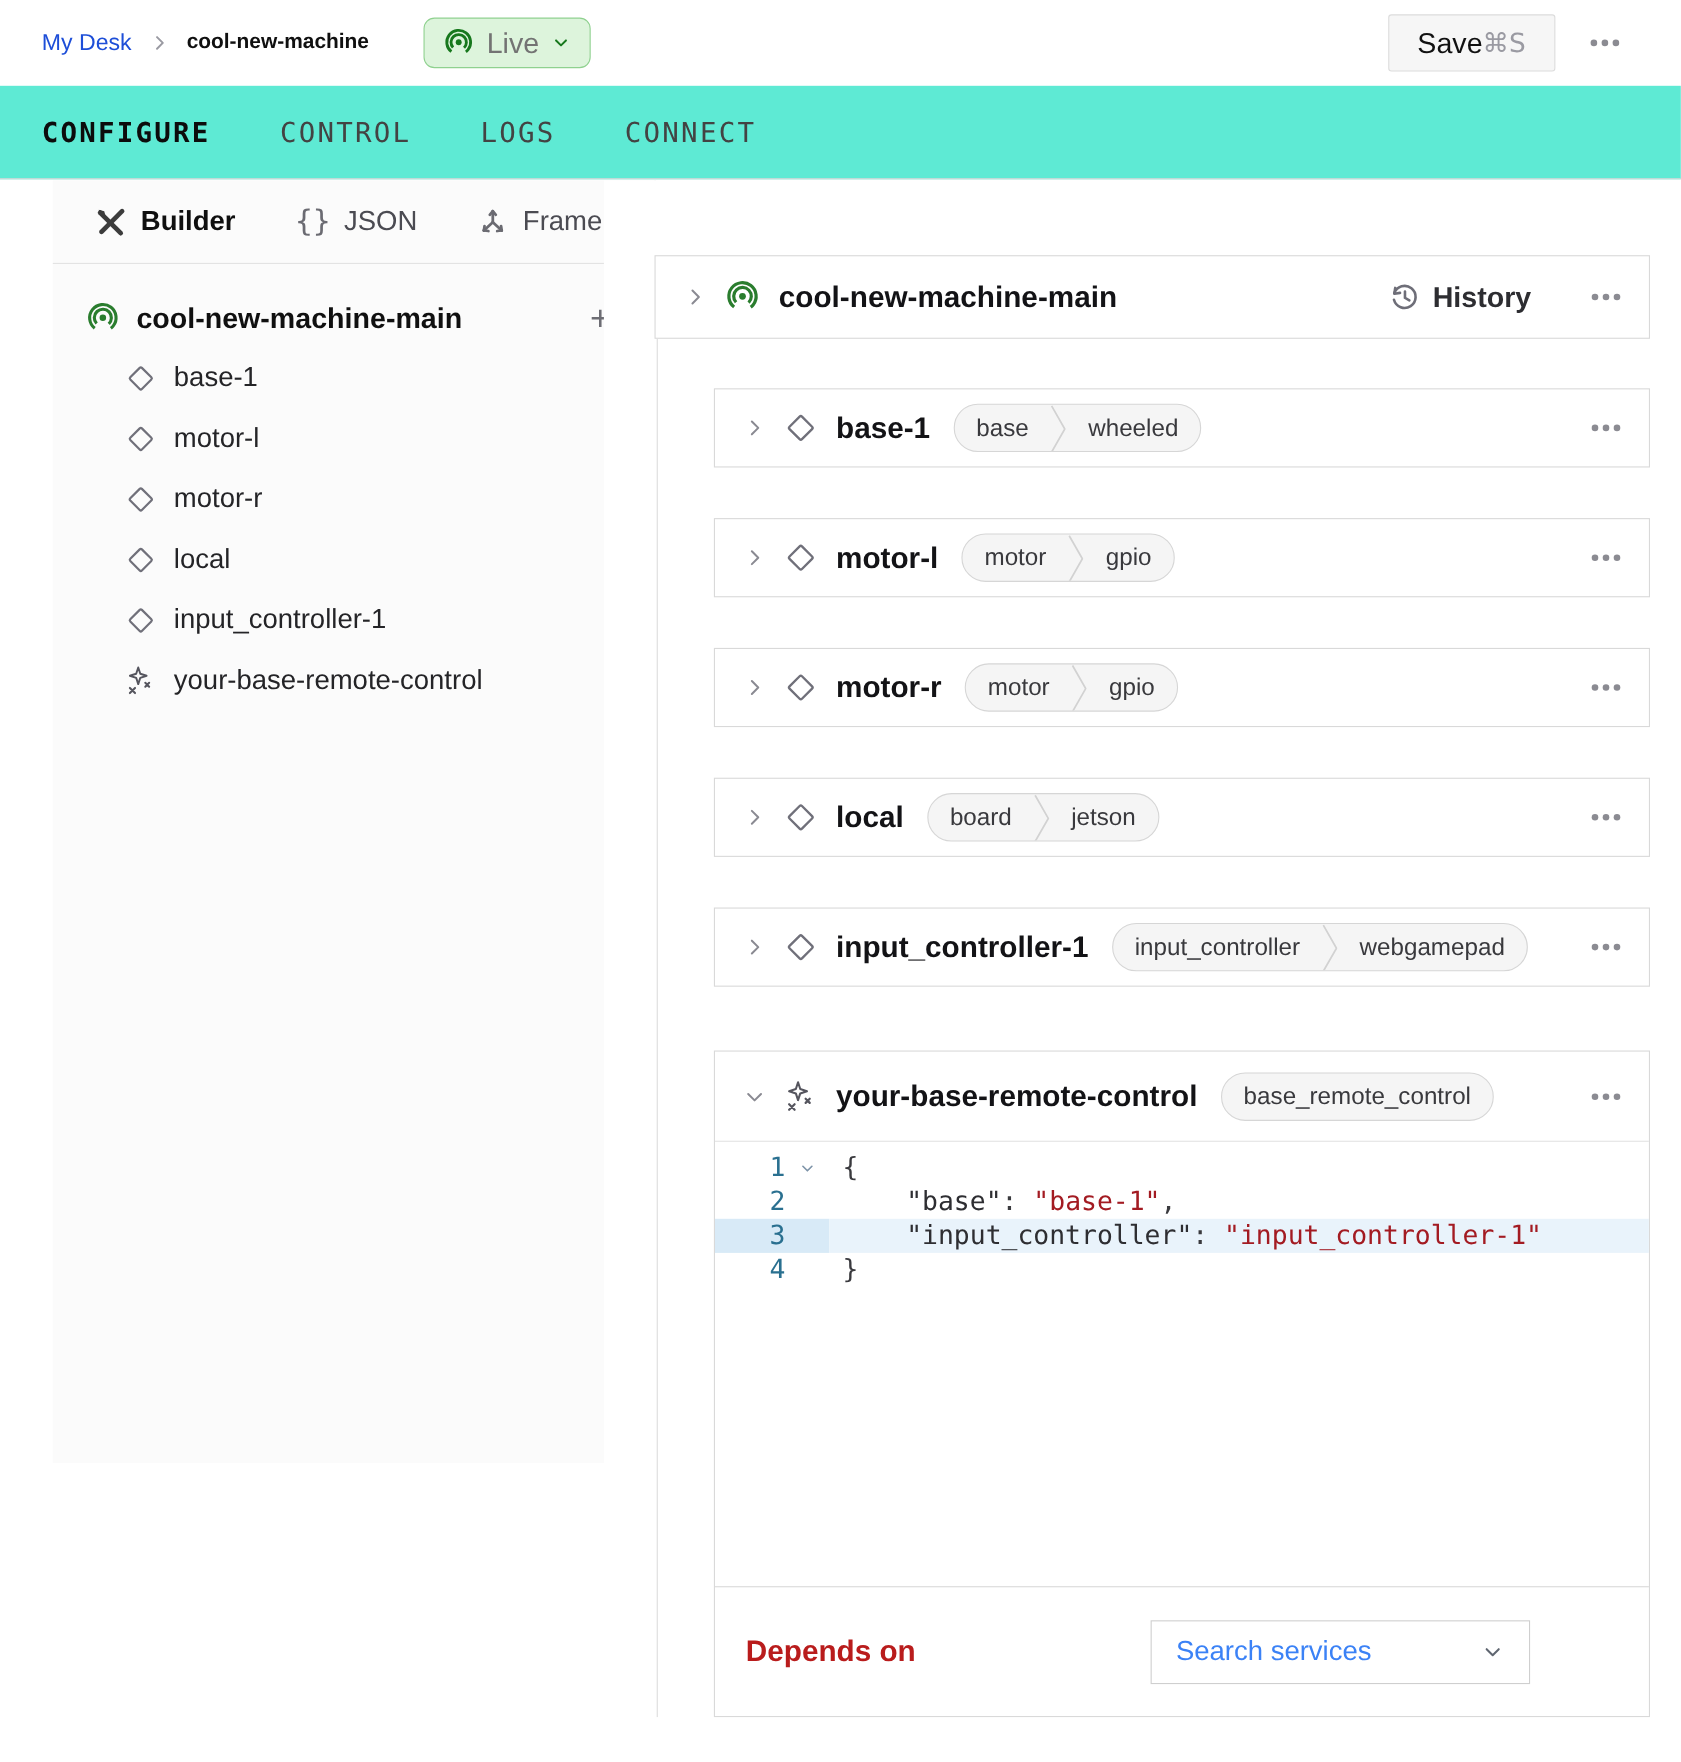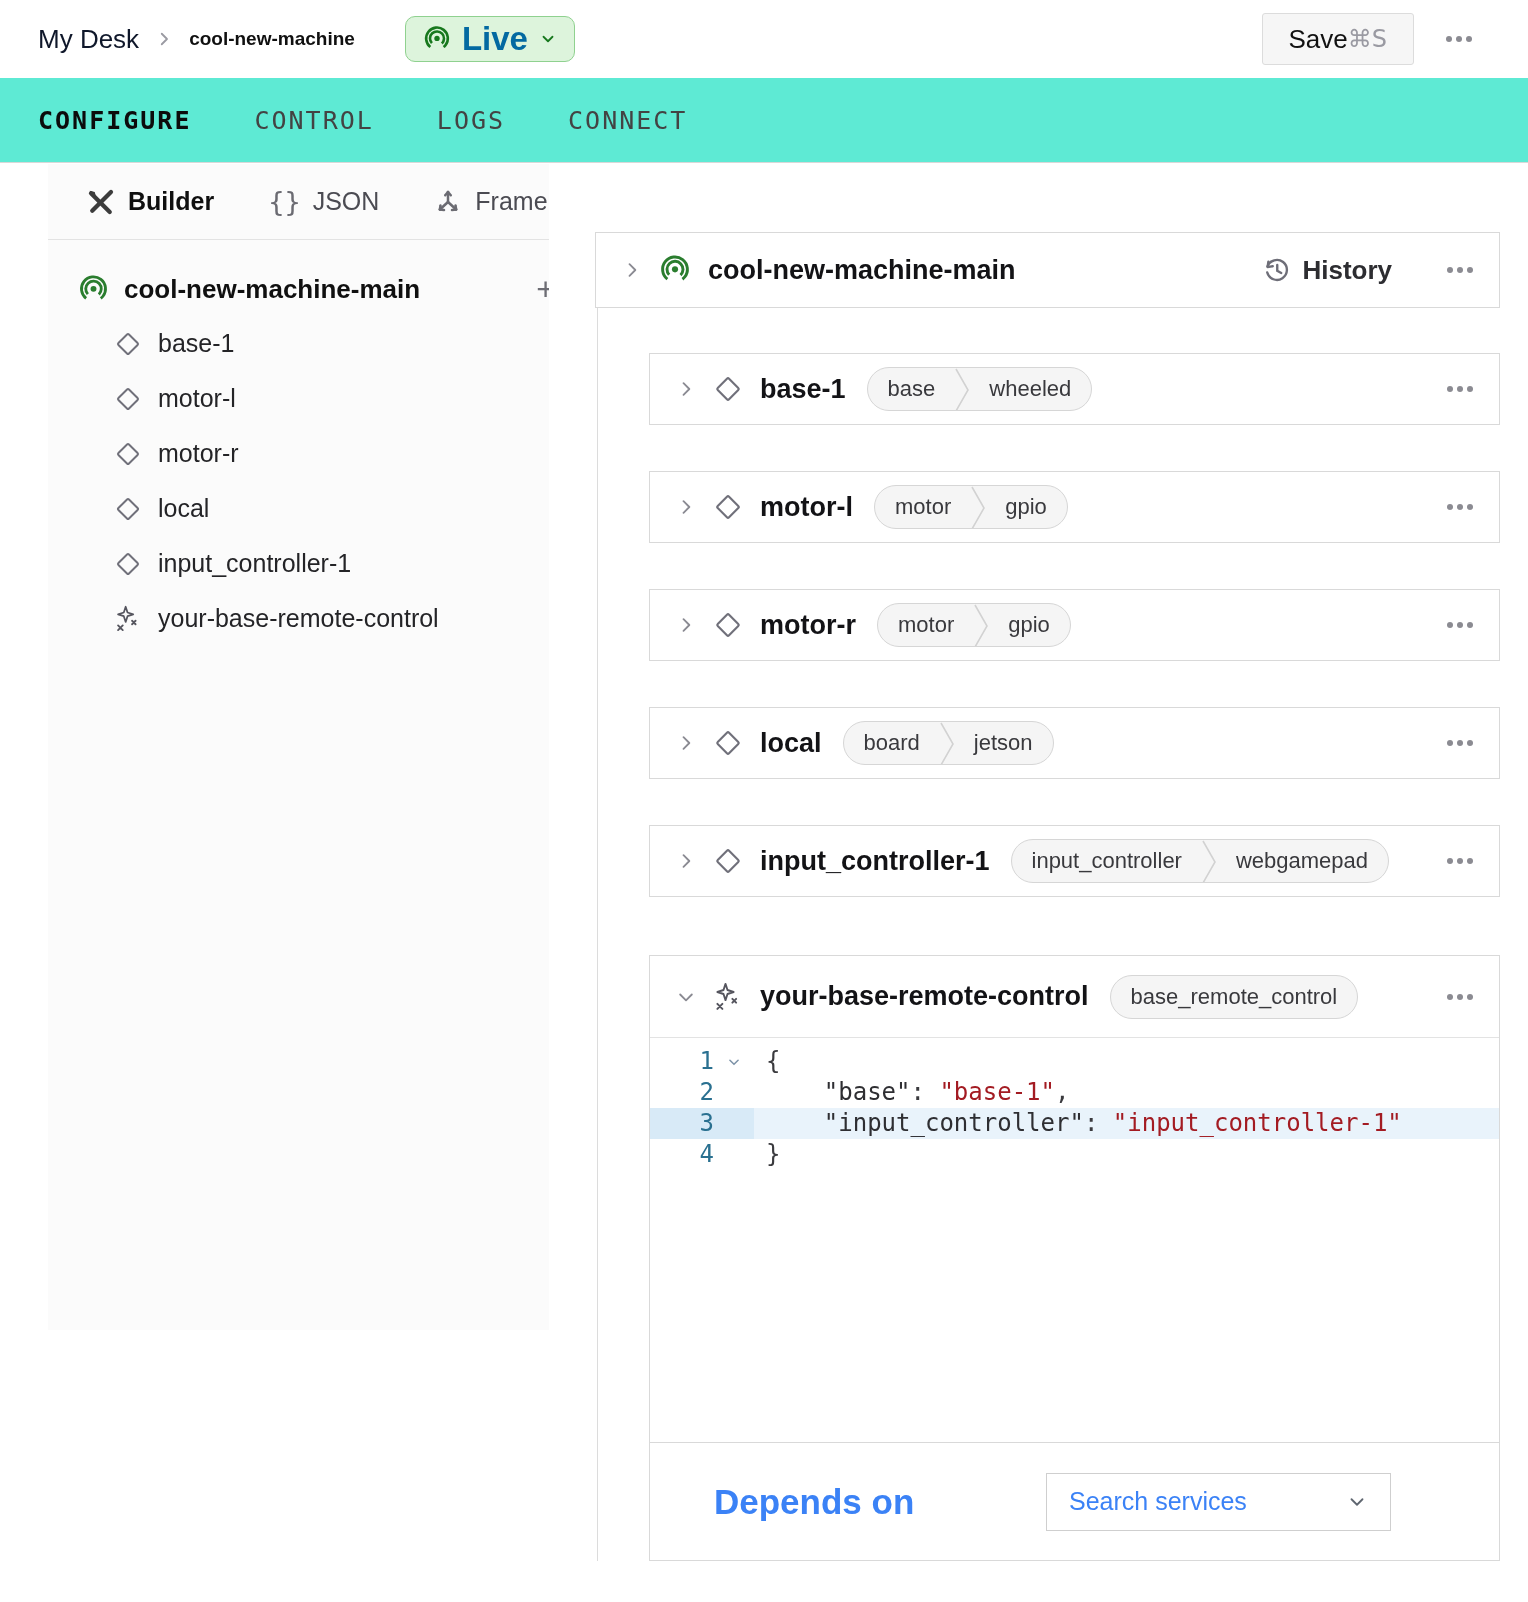--- a/index.html
+++ b/index.html
@@ -2,26 +2,26 @@
 <html><head>
 <meta charset="utf-8">
 <style>
   * { margin:0; padding:0; box-sizing:border-box; }
   html,body { width:1528px; height:1602px; background:#fff; overflow:hidden;
     font-family:"Liberation Sans", sans-serif; color:#1a1a1a; }
 
   
   .topbar { position:absolute; left:0; top:0; width:1528px; height:78px; background:#fff;
     display:flex; align-items:center; padding-left:38px; }
-  .crumb-parent { font-size:26px; color:#0f172a; }
+  .crumb-parent { font-size:21px; color:#1d4ed8; }
   .crumb-sep { margin:0 16px; display:flex; align-items:center; }
   .crumb-current { font-size:19px; font-weight:700; color:#101010; }
   .live-badge { margin-left:50px; height:46px; display:flex; align-items:center; gap:11px;
     padding:0 17px; background:#ddf4dc; border:1px solid #8fd18f; border-radius:10px; cursor:pointer; }
-  .live-badge .live-label { font-size:33px; color:#0369a1; font-weight:700; }
+  .live-badge .live-label { font-size:26px; color:#737373; font-weight:400; }
   .topbar-right { margin-left:auto; display:flex; align-items:center; gap:32px; padding-right:56px; }
   .save-btn { height:52px; padding:0 26px; background:#f6f6f6; border:1px solid #dcdcdc; border-radius:3px;
     display:flex; align-items:center; gap:0; cursor:pointer; }
   .save-btn .save-label { font-size:26px; color:#111; }
   .save-btn .save-kbd { font-size:24px; color:#9a9aa2; font-family:"DejaVu Sans", sans-serif; }
   .kebab { display:flex; gap:4px; align-items:center; cursor:pointer; }
   .kebab i { width:6px; height:6px; border-radius:50%; background:#8b8b92; display:block; }
 
   
   .tabbar { position:absolute; left:0; top:78px; width:1528px; height:85px; background:#5eead4;
@@ -72,21 +72,21 @@
   .ed-code { flex:1; white-space:pre; color:#303034; padding-left:12px; }
   .ed-code.indented { padding-left:calc(12px + 4ch); }
   .tk-key { color:#2e2e32; }
   .tk-val { color:#a31b22; }
   .tk-p { color:#3a3a3e; }
   .ed-line.active .ed-gutter { background:#d8eaf7; }
   .ed-line.active .ed-code { background:#e9f3fb; }
 
   .svc-footer { position:absolute; left:0; bottom:0; width:100%; height:118px; border-top:1px solid #d9d9d9;
     display:flex; align-items:center; padding:0 28px; }
-  .depends-label { font-size:35px; font-weight:700; color:#3b82f6;margin-left:36px; }
+  .depends-label { font-size:27px; font-weight:700; color:#b91c1c; }
   .svc-select { margin-left:auto; margin-right:80px; width:345px; height:58px; border:1px solid #cfcfcf;
     background:#fff; display:flex; align-items:center; padding:0 22px; cursor:pointer; }
   .svc-select .placeholder { font-size:25px; color:#3b82f6; }
   .svc-select svg { margin-left:auto; }
 
   .icn { display:flex; align-items:center; justify-content:center; flex:none; }
 </style>
 </head>
 <body>
 

